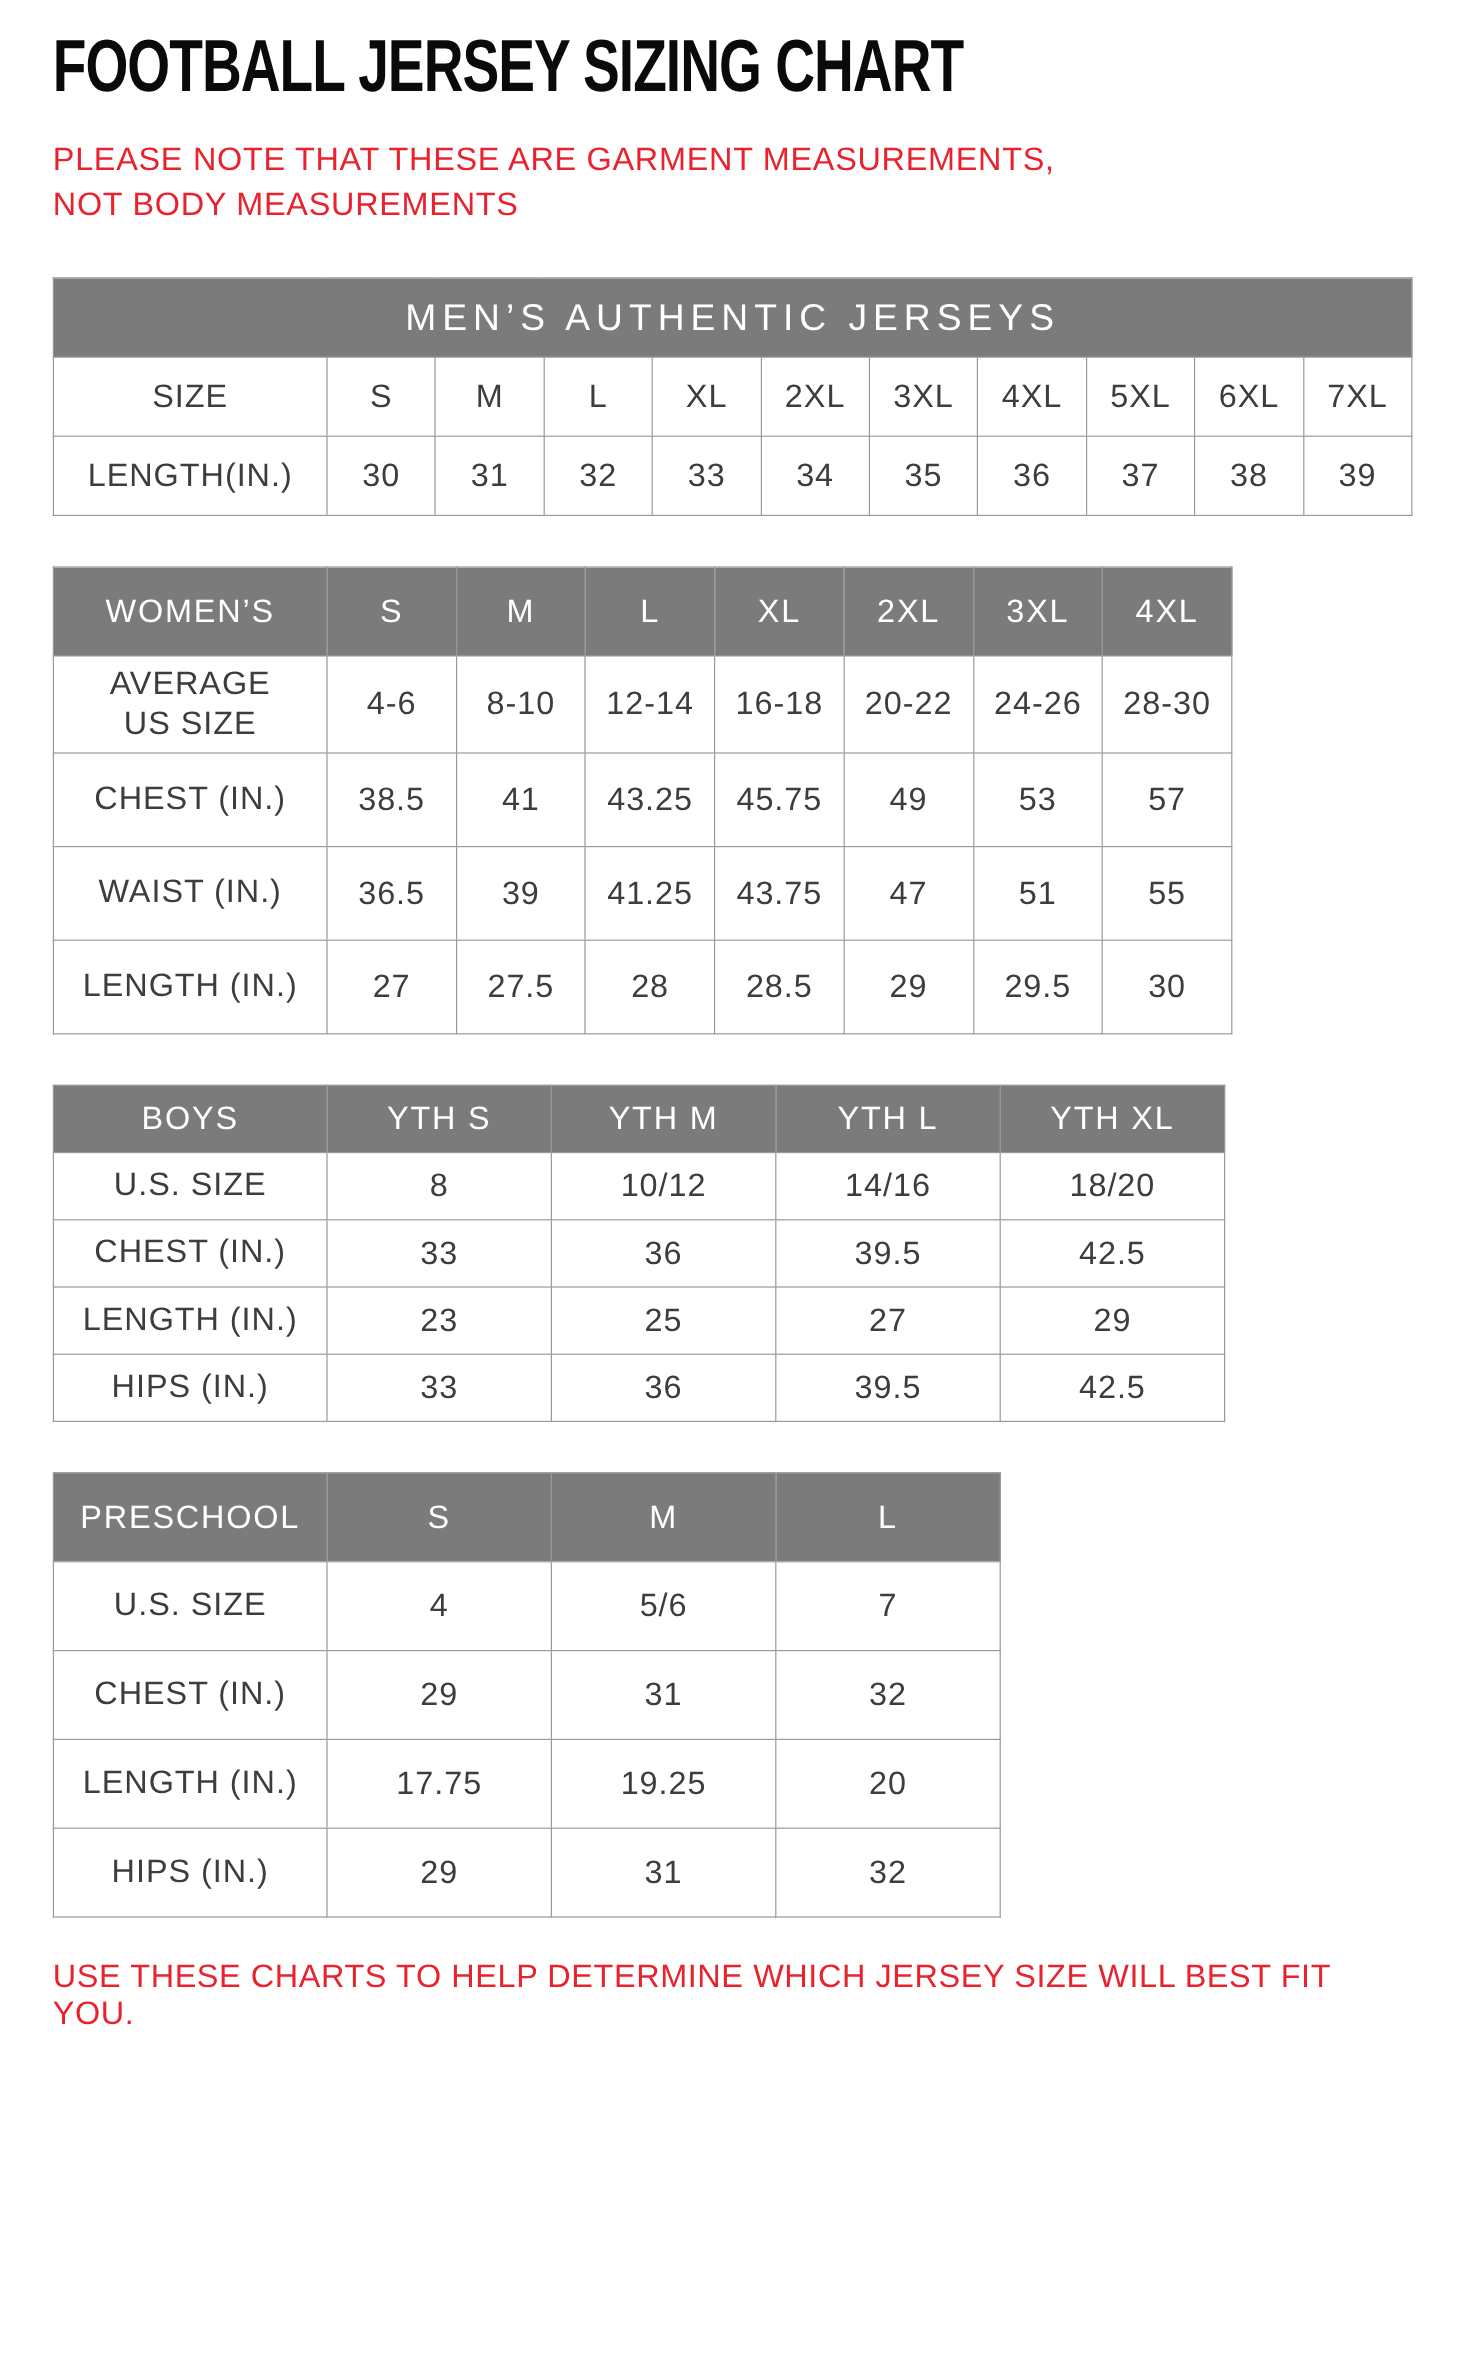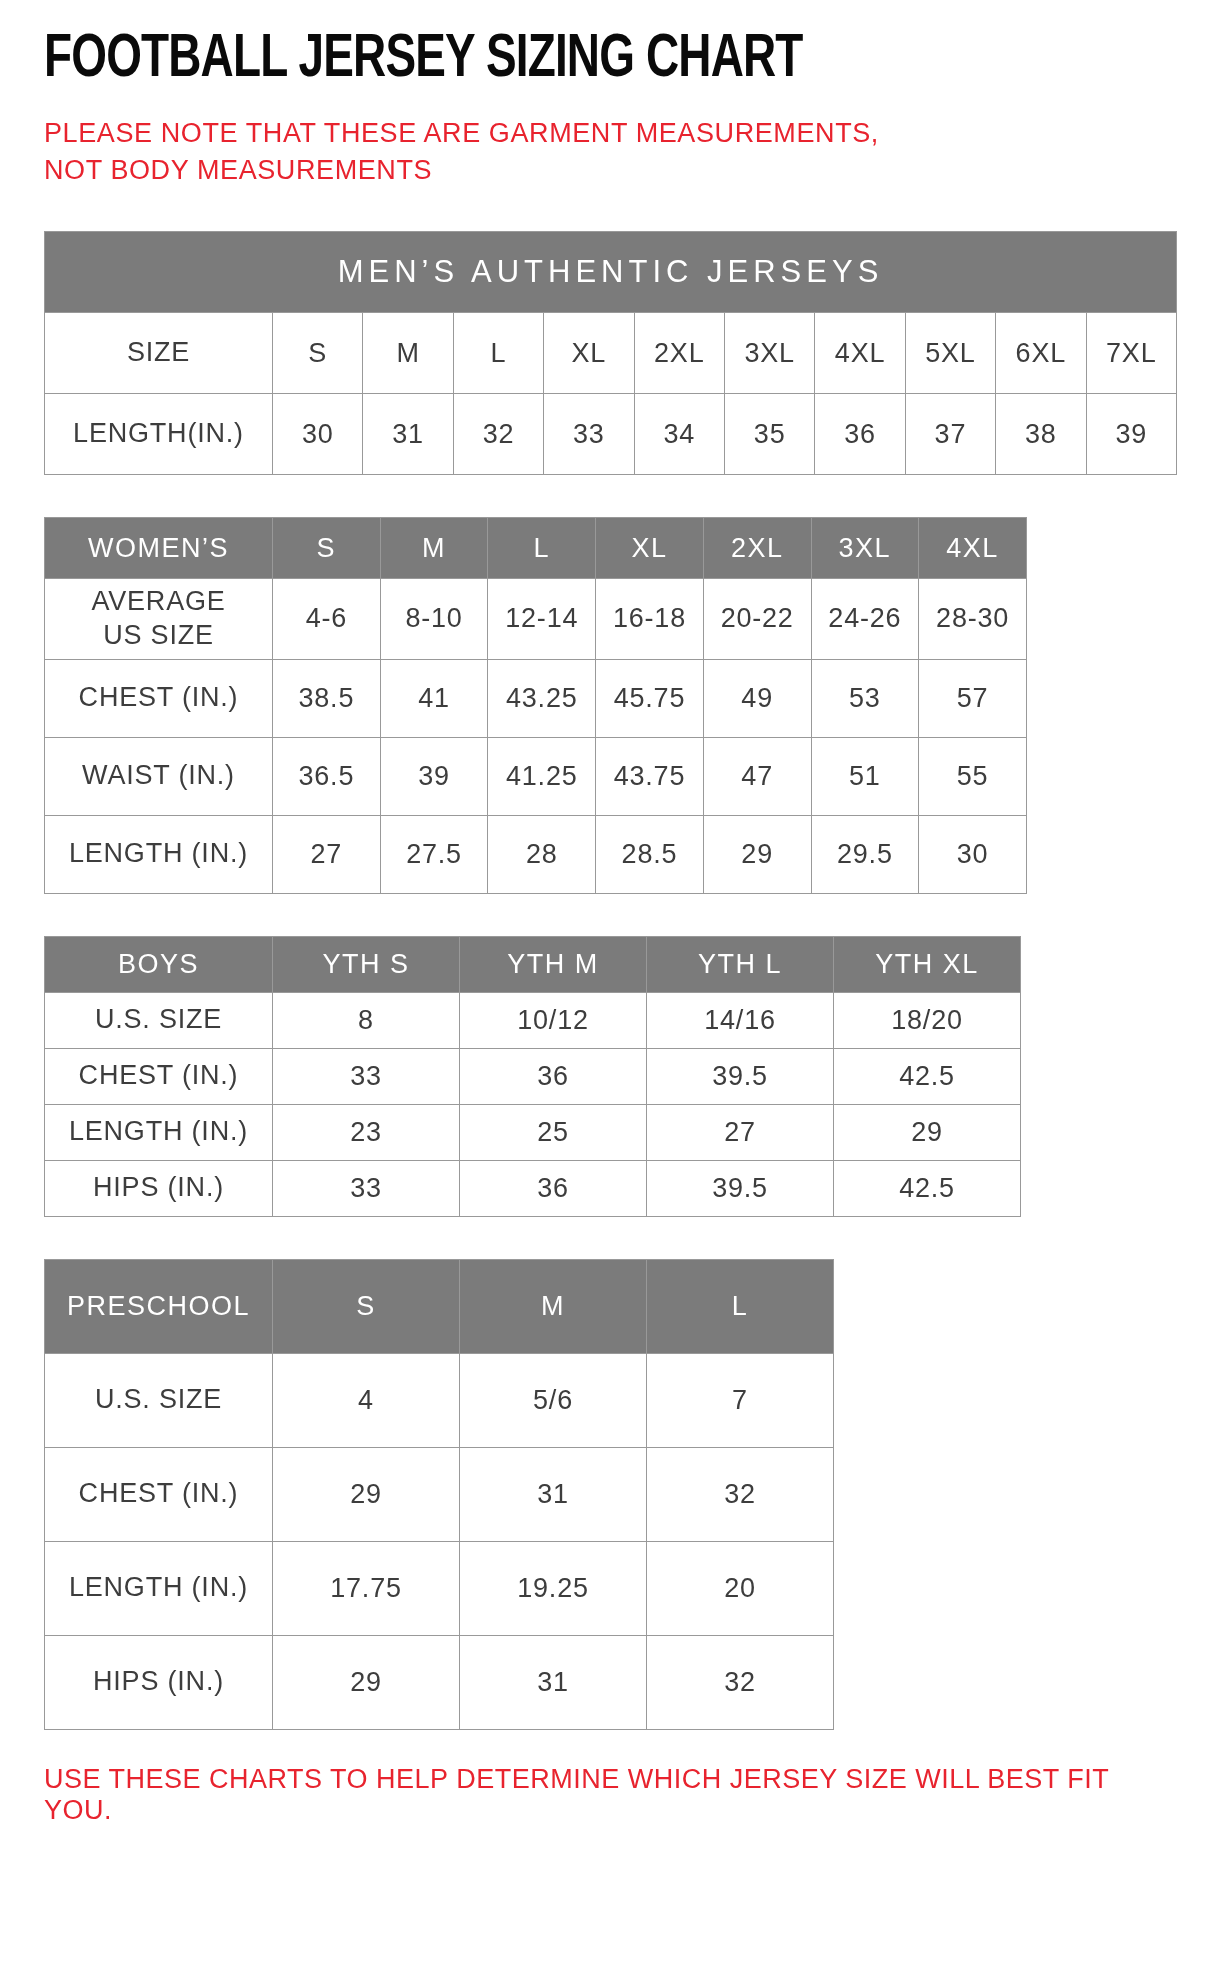--- a/index.html
+++ b/index.html
@@ -73,25 +73,25 @@
     font-size: 27px;
     letter-spacing: 0.8px;
     background: #ffffff;
   }
   td.row-label {
     white-space: pre-line;
     line-height: 1.25;
     letter-spacing: 1px;
   }
 
-  .t-mens th, .t-mens td           { height: 81px; }
-  .t-womens th                      { height: 61px; }
+  .t-mens th, .t-mens td           { height: 66px; }
+  .t-womens th                      { height: 74px; }
   .t-womens td                      { height: 78px; }
   .t-boys th, .t-boys td           { height: 56px; }
-  .t-preschool th, .t-preschool td { height: 94px; }
+  .t-preschool th, .t-preschool td { height: 74px; }
 
   .footer-note {
     margin-top: 34px;
     font-size: 27px;
     letter-spacing: 0.5px;
     color: #e8232e;
   }
 </style>
 </head>
 <body>

